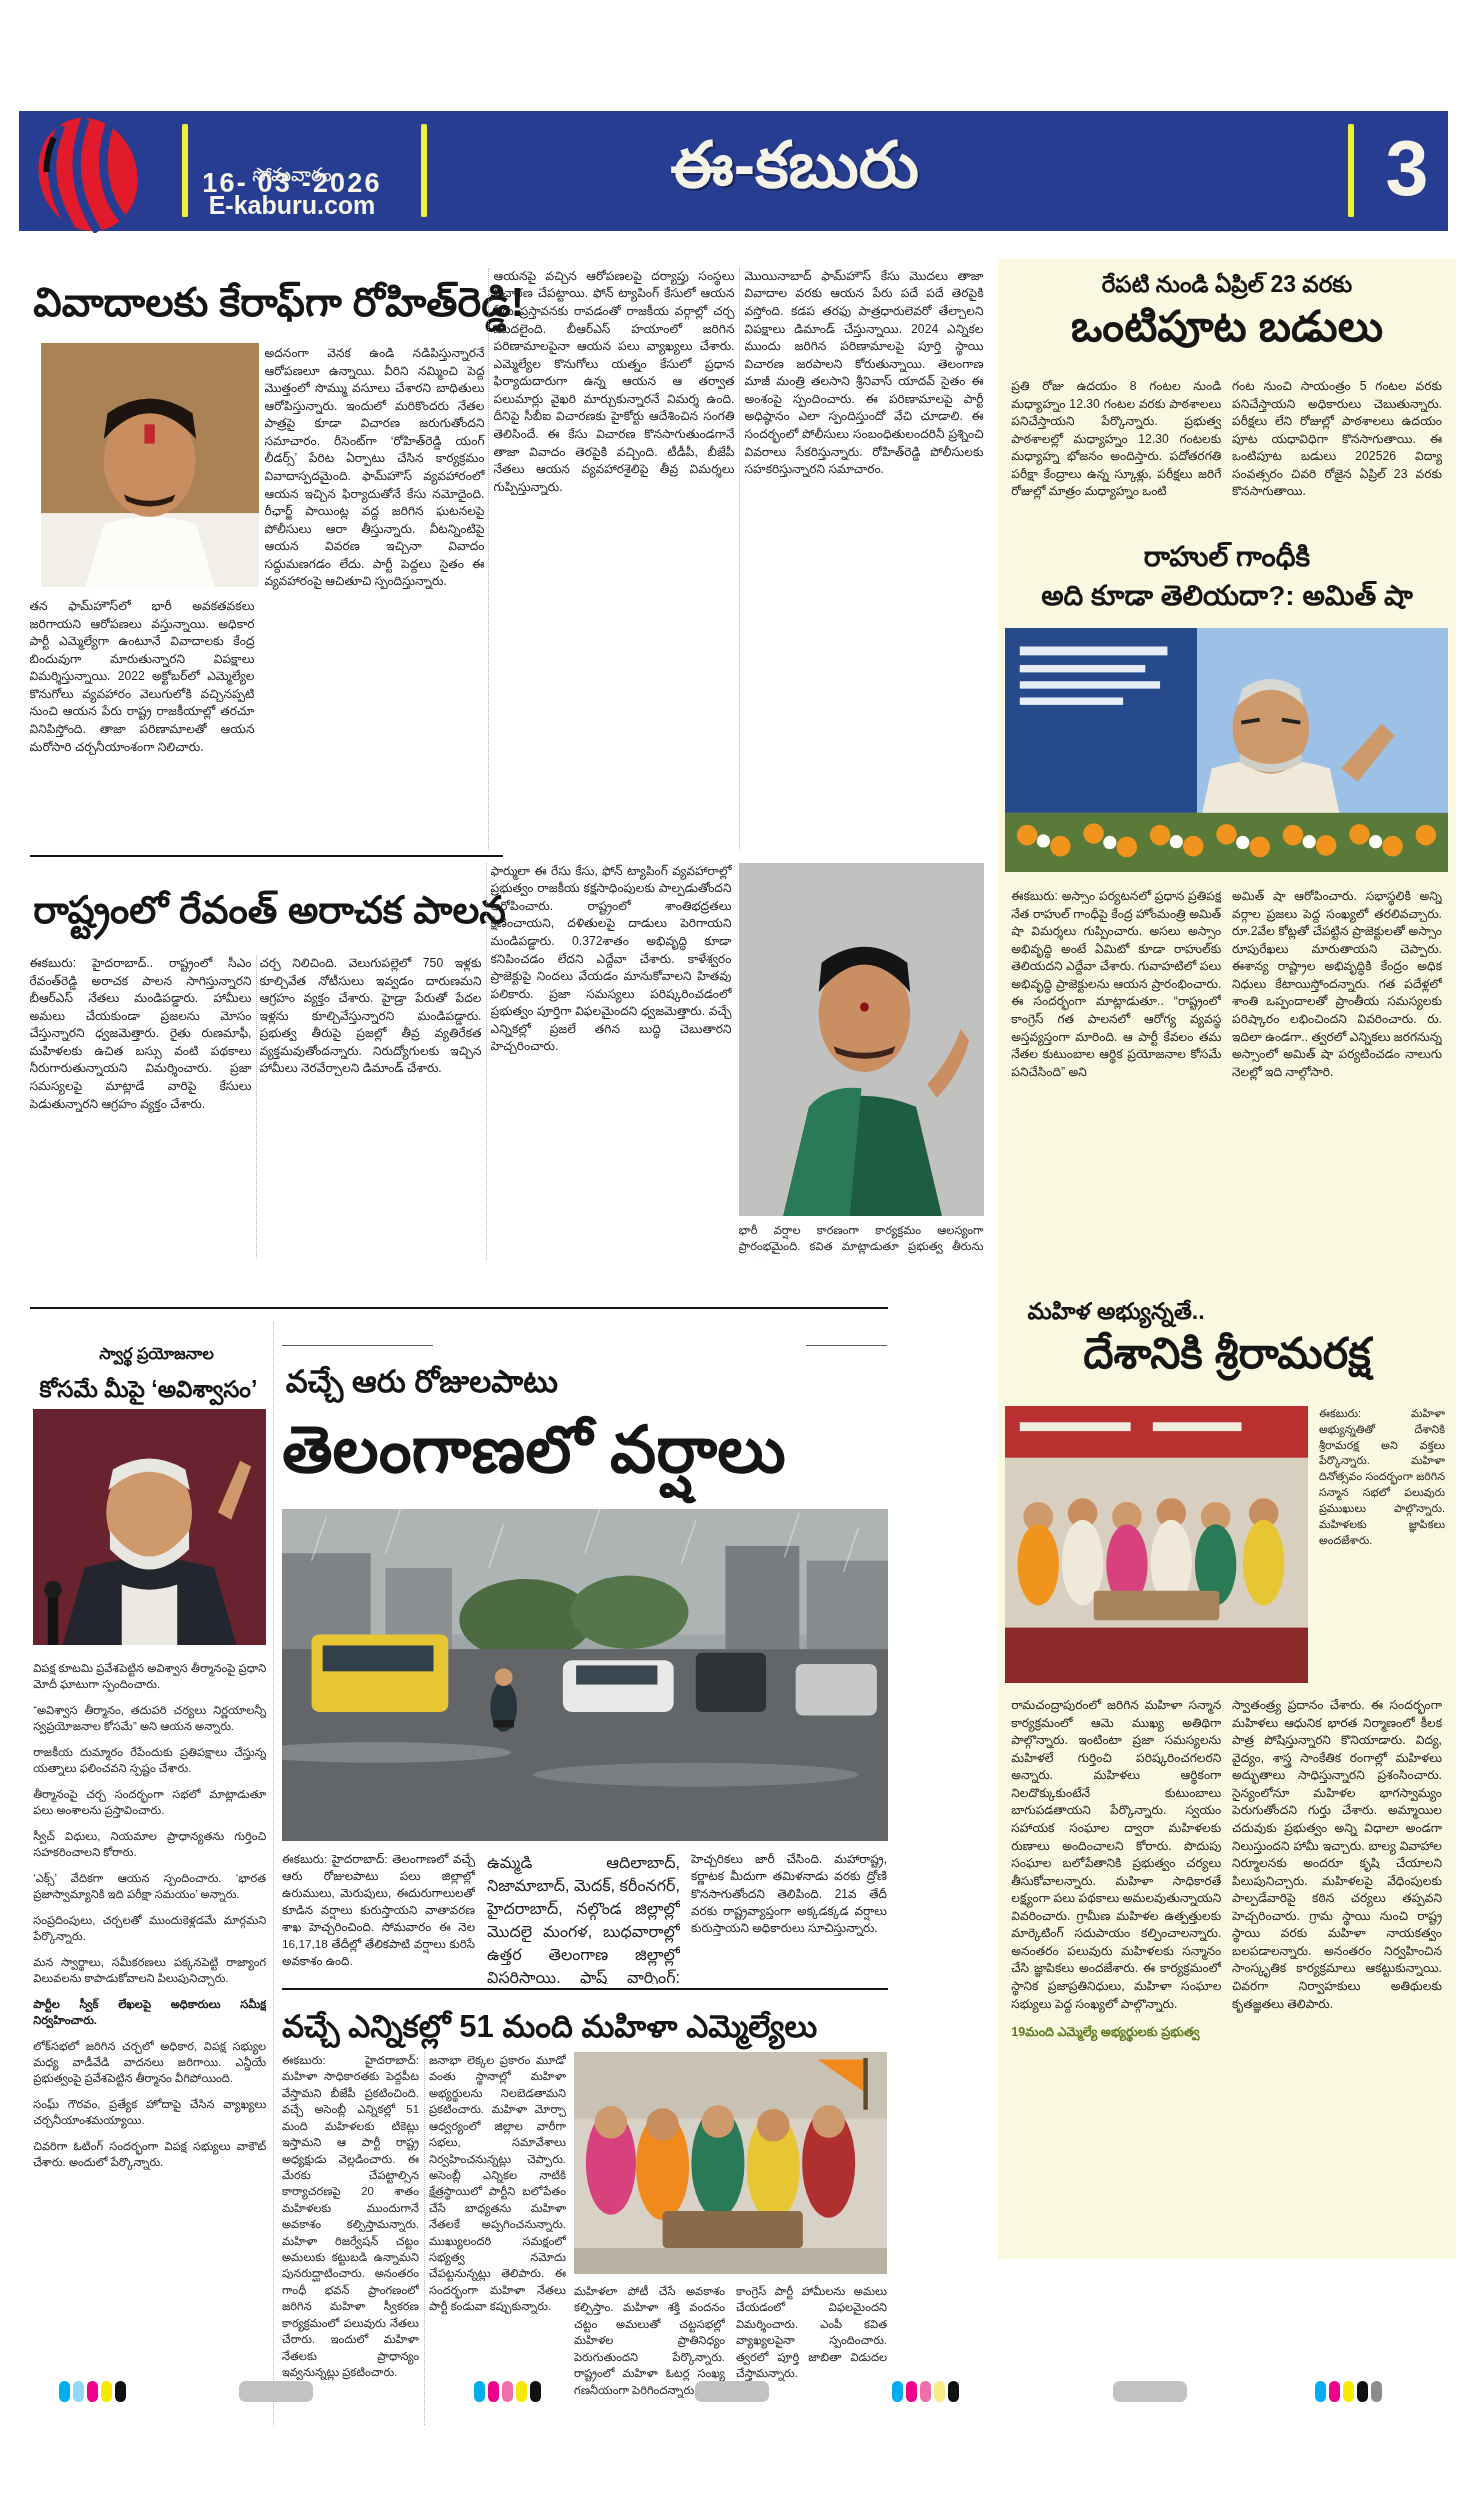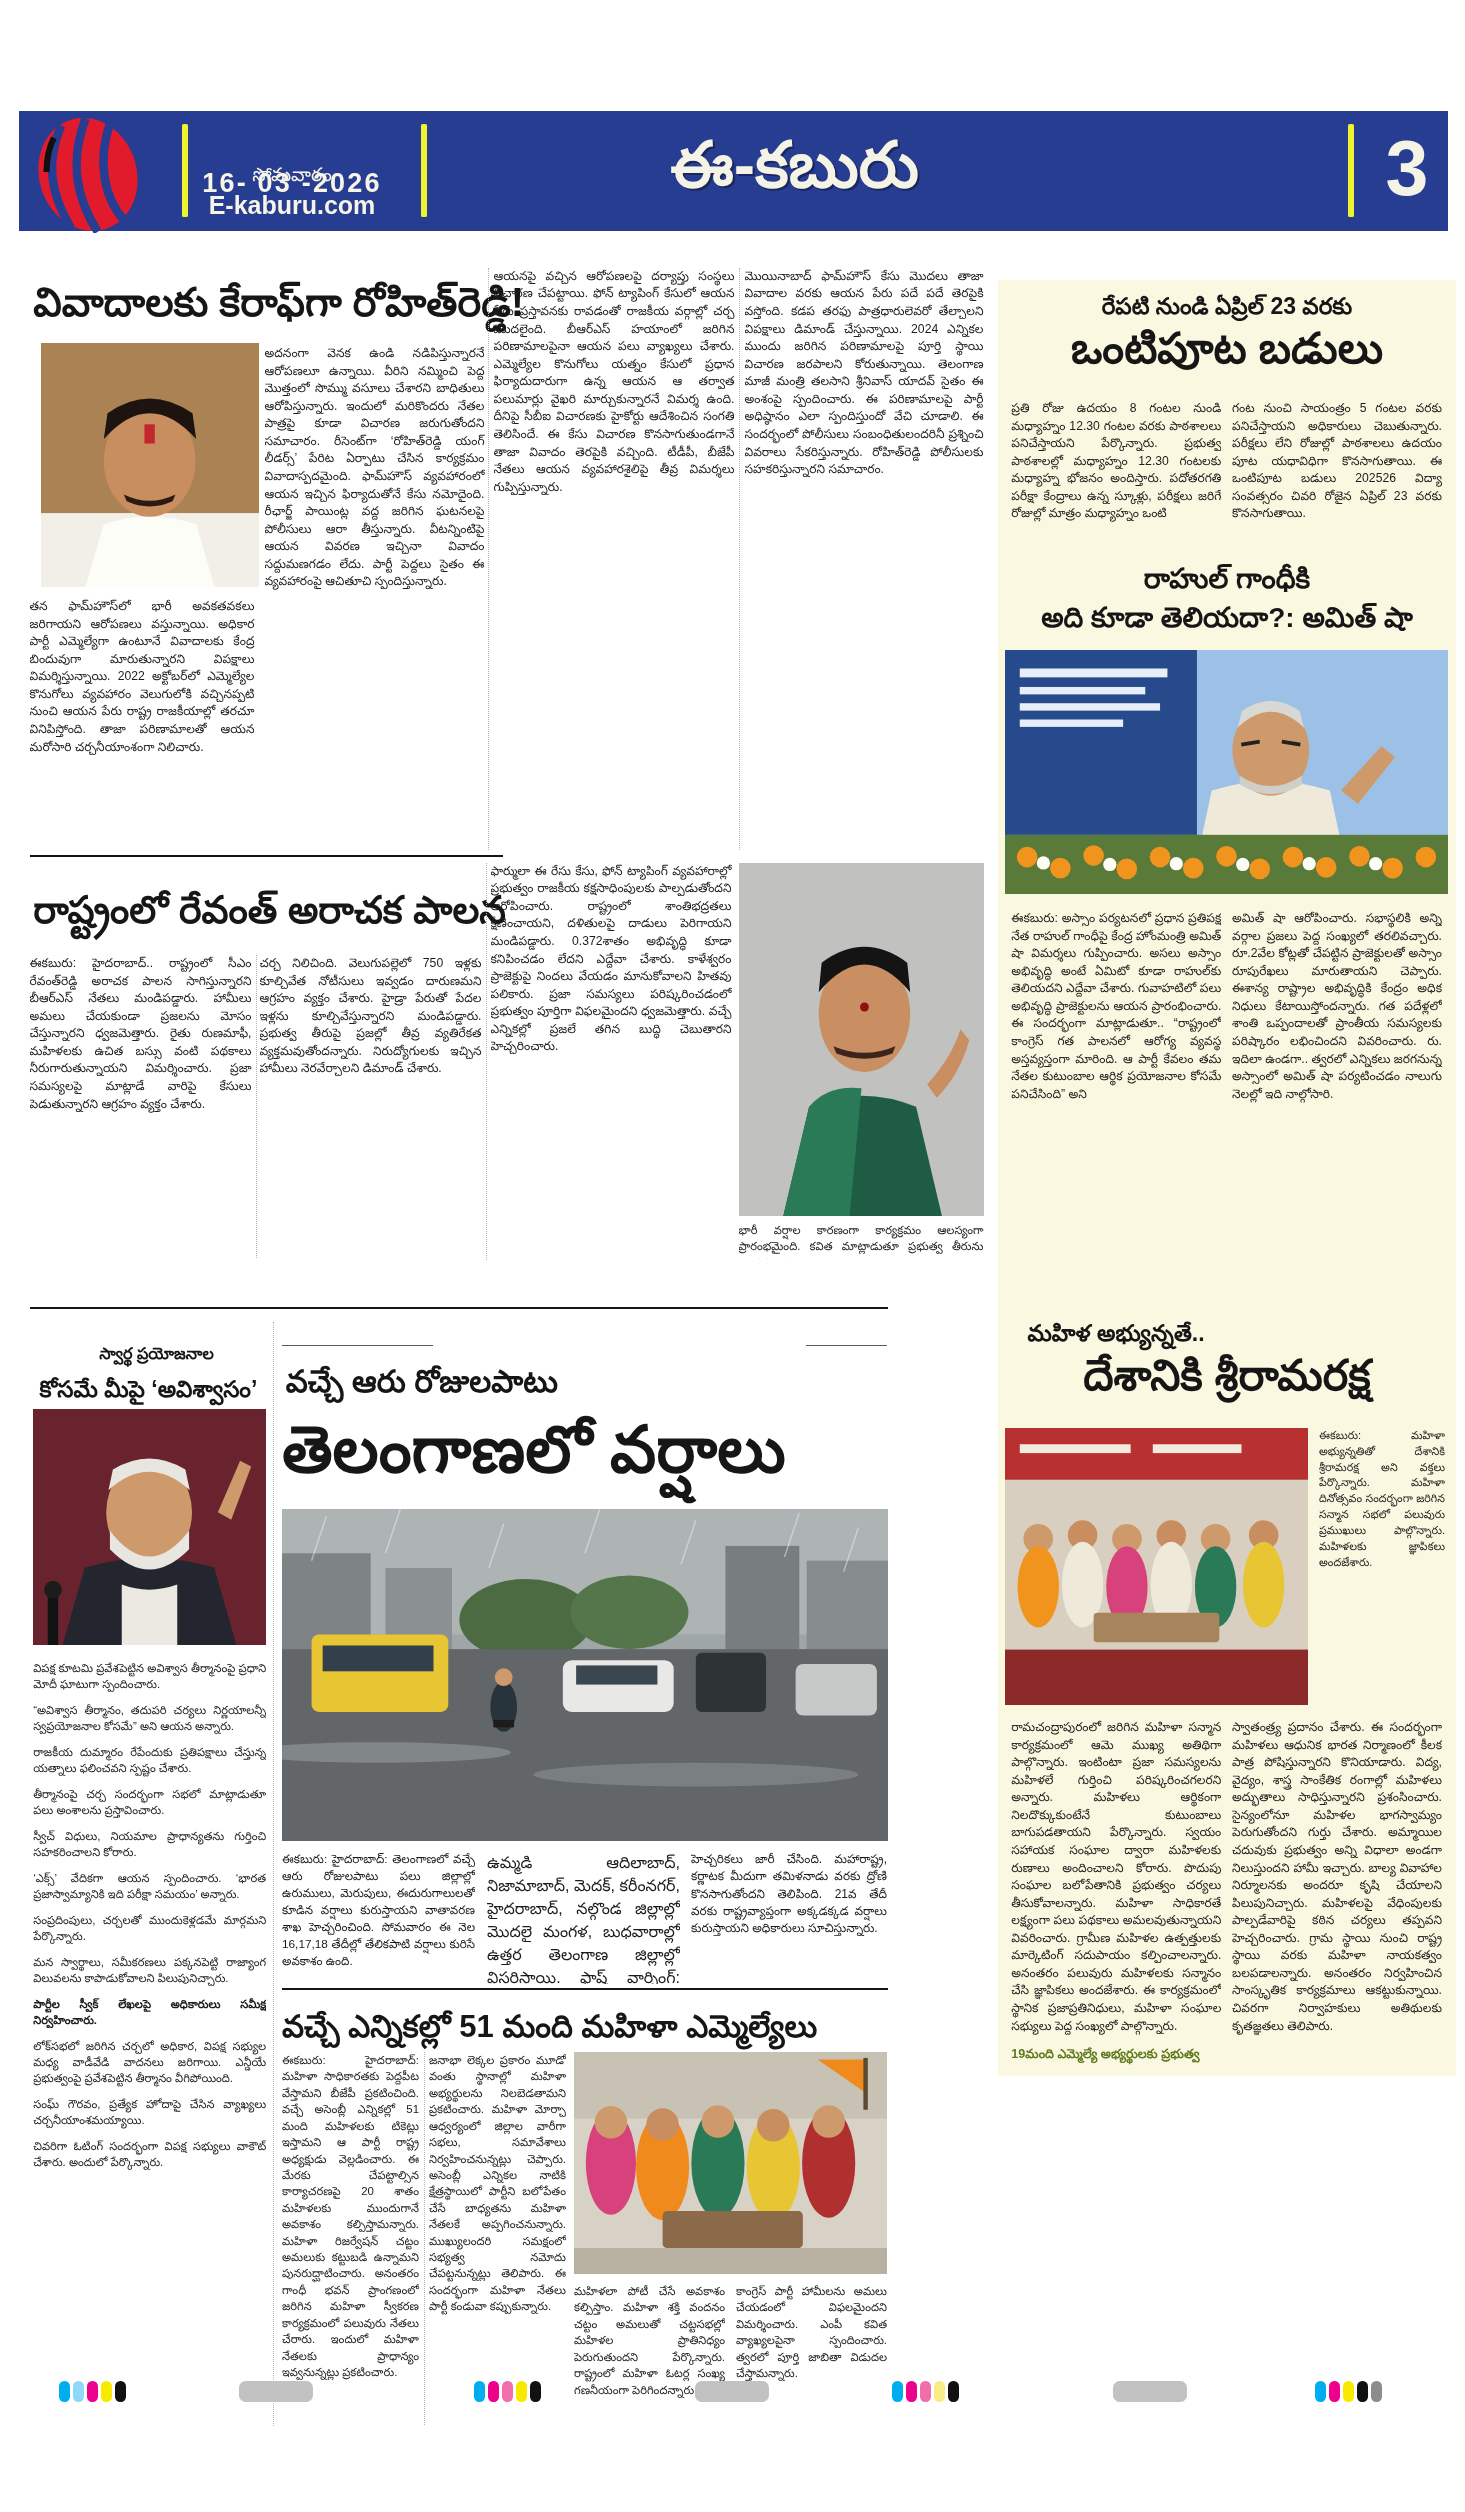--- a/index.html
+++ b/index.html
@@ -26,21 +26,21 @@
   
   .article{position:absolute;}
   .hl{font-weight:bold;color:var(--ink);line-height:1.15;}
   .body-col{position:absolute;font-size:12.2px;line-height:1.44;text-align:justify;color:#1c1c1c;overflow:hidden;}
   .kicker{font-weight:bold;color:var(--ink);}
   .hrule{position:absolute;background:#151515;height:2.2px;}
   .thinrule{position:absolute;background:#5a5a5a;height:0.7px;}
   .vdot{position:absolute;width:0;border-left:1.5px dotted #b3b3b3;}
   .photo{position:absolute;overflow:hidden;background:#ddd;}
   .photo svg{display:block;width:100%;height:100%;}
-  .cream-col{position:absolute;left:998px;top:280px;width:458px;height:1796px;background:var(--cream);padding-left:12px;}
+  .cream-col{position:absolute;left:998px;top:258px;width:458px;height:2001px;background:var(--cream);padding-left:12px;}
   .center-text{text-align:center;}
   .green-sub{font-weight:bold;color:#5f7a1e;margin-top:10.3px;font-size:12.6px;}
   .modi-body p{margin-bottom:9.6px;font-size:11.4px;line-height:1.42;text-align:justify;color:#1c1c1c;}
 
   
   .markgroup{position:absolute;top:2381px;height:20.7px;display:flex;gap:3px;align-items:center;}
   .pill{display:inline-block;width:11px;height:20.7px;border-radius:5.2px;}
   .graybar{width:74px;height:20.7px;border-radius:6.6px;}
 </style>
 </head>

